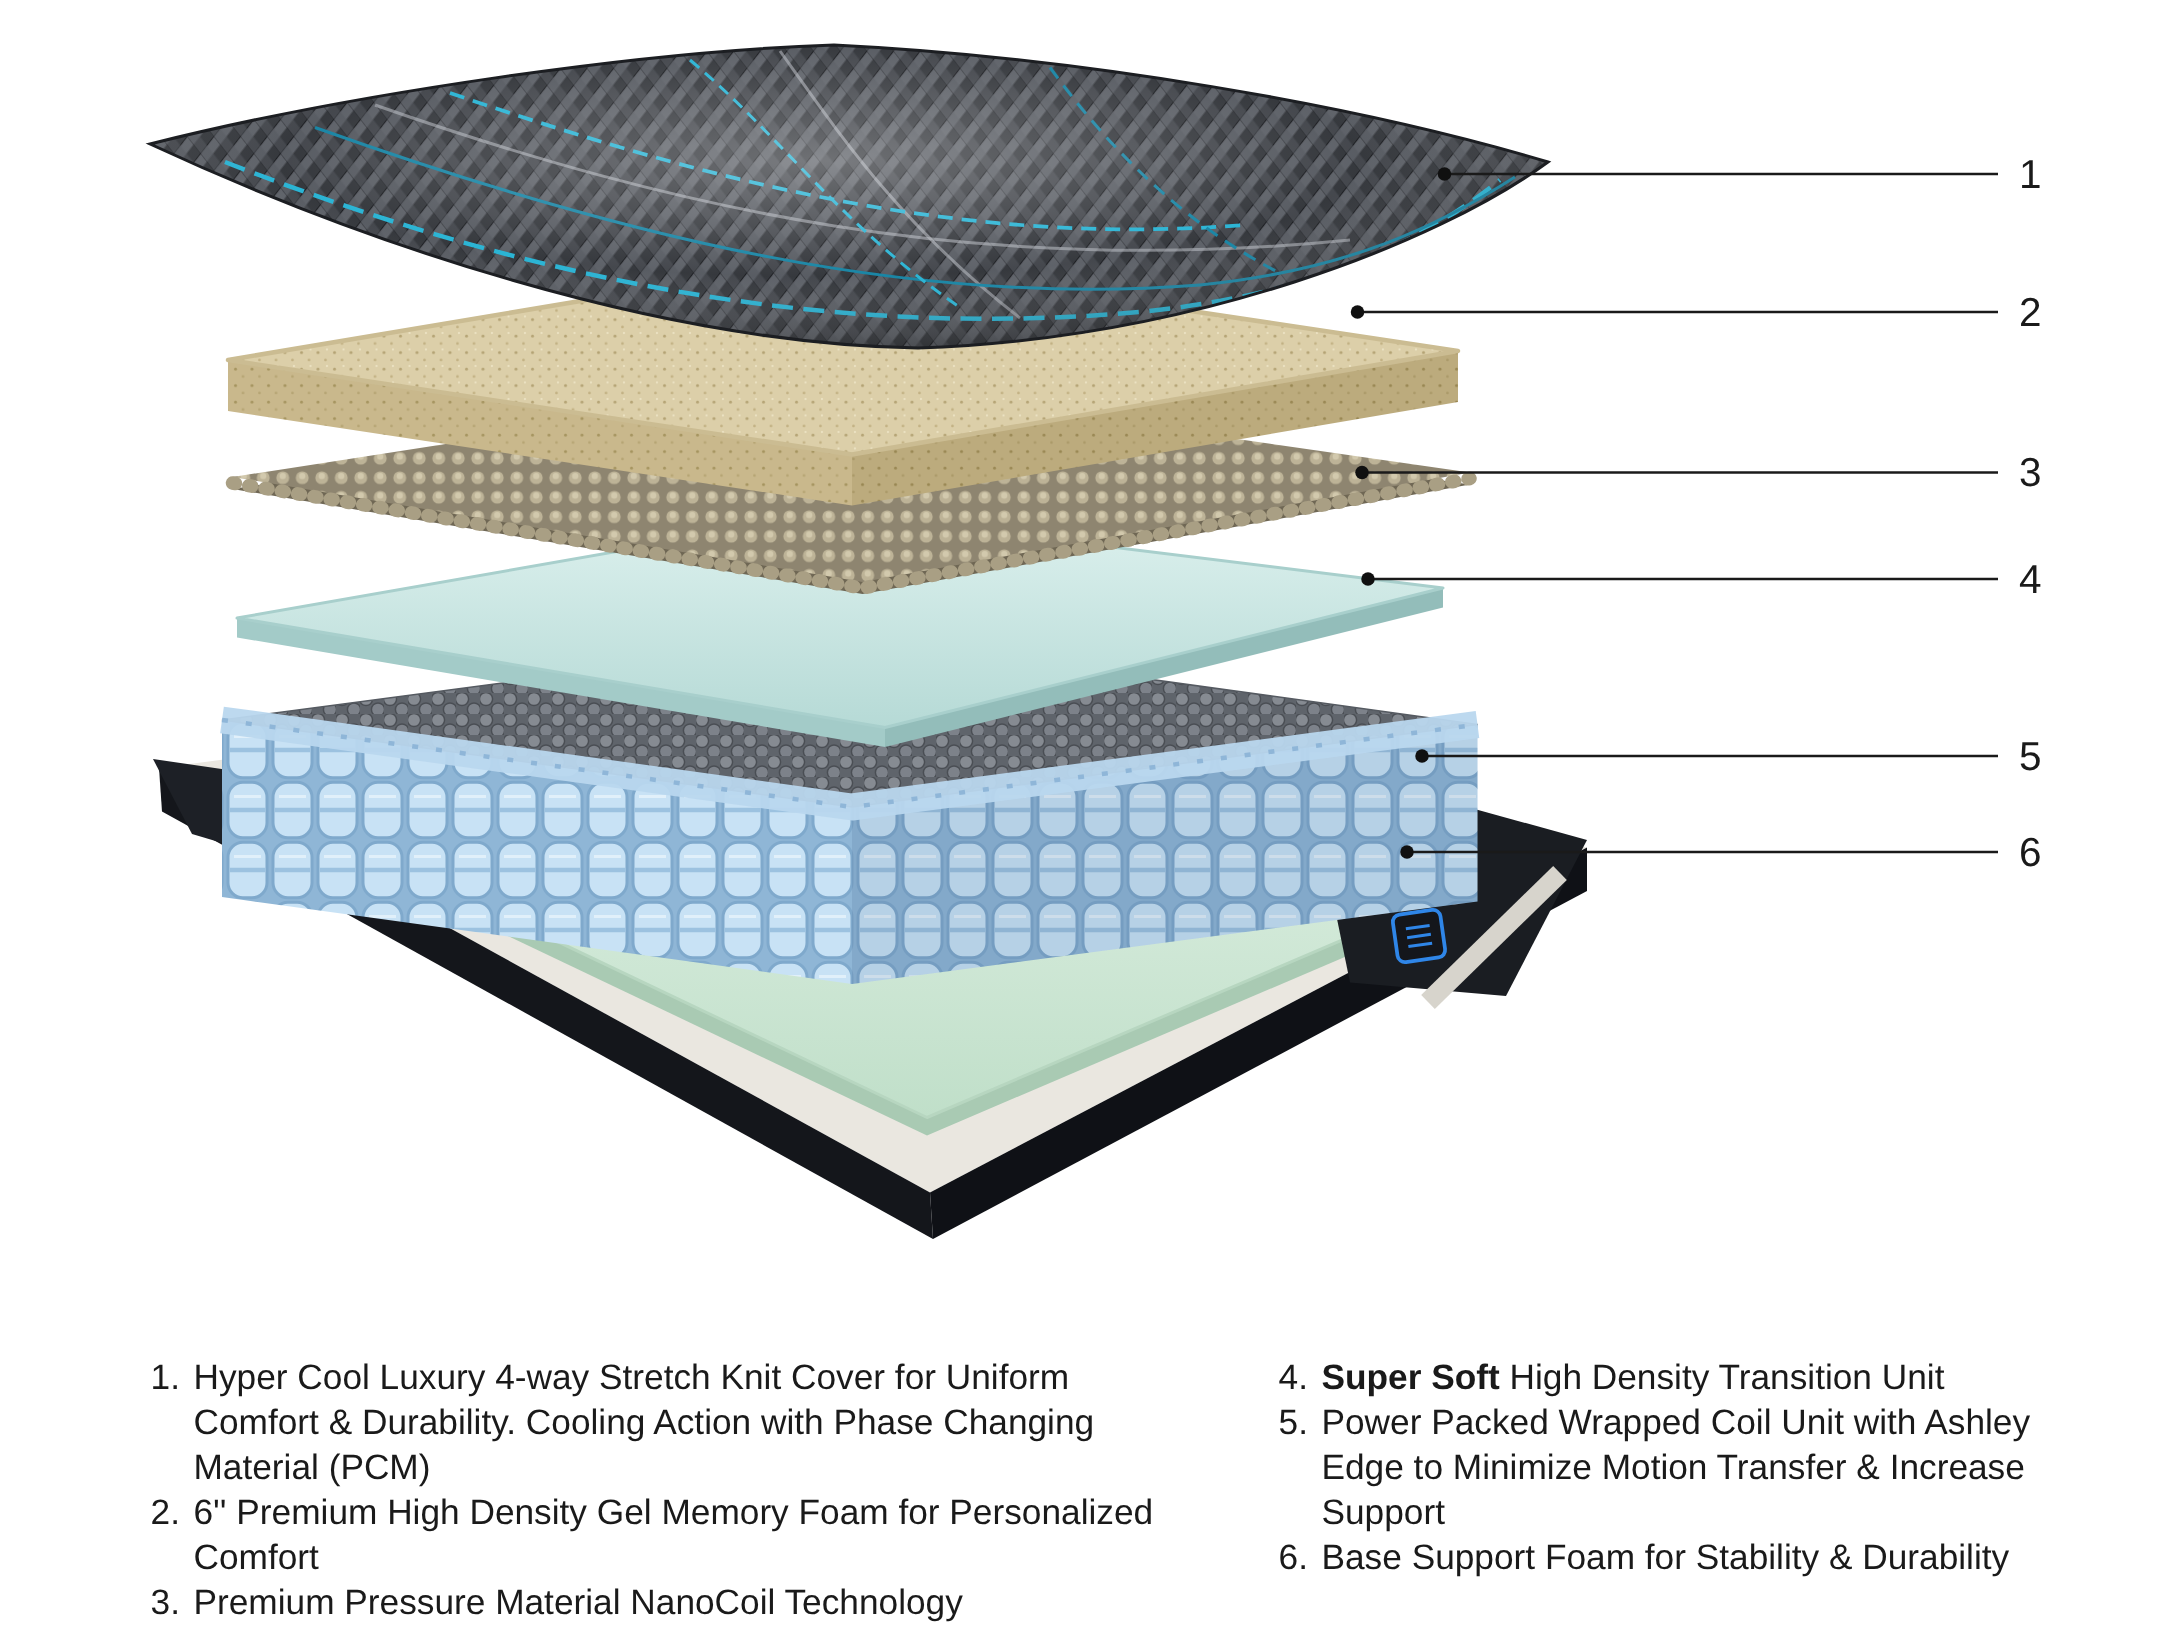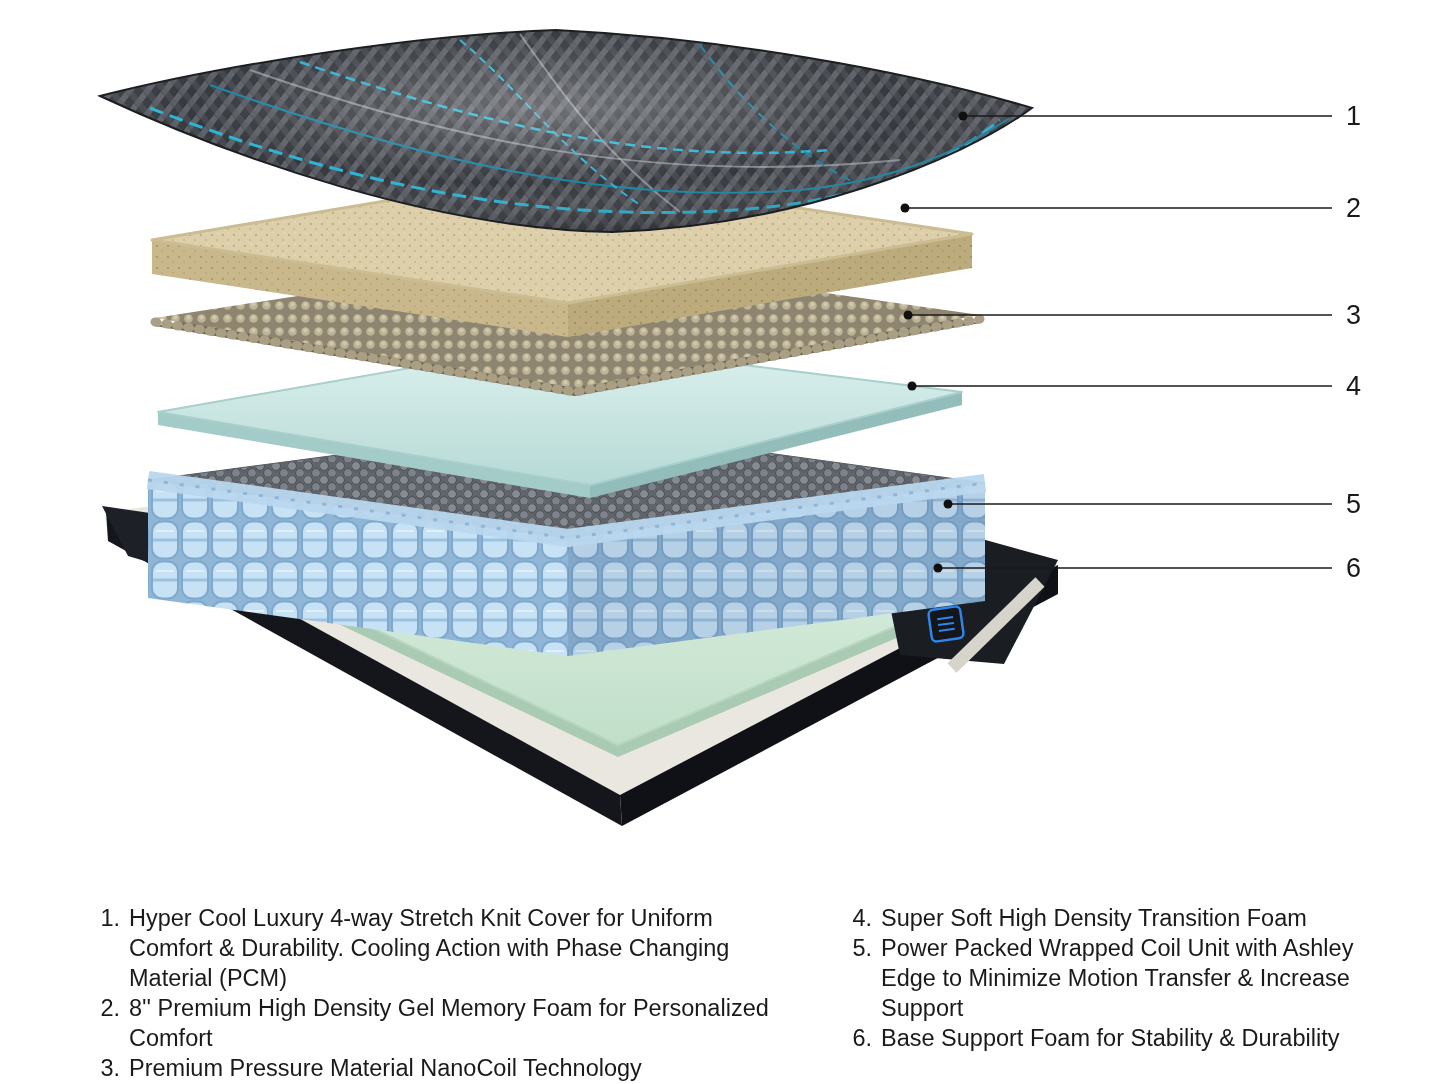--- a/index.html
+++ b/index.html
@@ -15,21 +15,21 @@
   .callout-dot{fill:#101010;}
   .callout-num{font-family:"Liberation Sans", sans-serif;font-size:27px;fill:var(--text);}
   .teal-line{stroke:var(--accent-teal);fill:none;}
   .teal-line-dark{stroke:#0d7fa0;fill:none;}
   .plaid-light{stroke:#b9bec4;fill:none;opacity:.55;}
   .legend{position:absolute;font-size:23.5px;line-height:30px;color:var(--text);}
   .legend-left{left:86px;top:903px;width:706px;}
   .legend-right{left:838px;top:903px;width:530px;}
   .legend-row{display:grid;grid-template-columns:34px 1fr;column-gap:9px;}
   .legend-num{text-align:right;}
-  .bold{font-weight:400;}
+  .bold{font-weight:700;}
 </style>
 </head>
 <body>
 
 <div class="page">
 
   <svg class="diagram-svg" width="1445" height="880" viewBox="0 0 1445 880">
     <defs>
       <pattern id="knitA" width="14" height="14" patternUnits="userSpaceOnUse" patternTransform="rotate(38)">
         <rect width="14" height="14" fill="#2b2e33"></rect>
@@ -185,32 +185,32 @@
     </g>
   </svg>
 
   <div class="legend legend-left">
     <div class="legend-row">
       <span class="legend-num">1.</span>
       <span>Hyper Cool Luxury 4-way Stretch Knit Cover for Uniform Comfort &amp; Durability. Cooling Action with Phase Changing Material (PCM)</span>
     </div>
     <div class="legend-row">
       <span class="legend-num">2.</span>
-      <span>8'' Premium High Density Gel Memory Foam for Personalized Comfort</span>
+      <span>6'' Premium High Density Gel Memory Foam for Personalized Comfort</span>
     </div>
     <div class="legend-row">
       <span class="legend-num">3.</span>
       <span>Premium Pressure Material NanoCoil Technology</span>
     </div>
   </div>
 
   <div class="legend legend-right">
     <div class="legend-row">
       <span class="legend-num">4.</span>
-      <span><span class="bold">Super Soft</span><span> High Density Transition Foam</span></span>
+      <span><span class="bold">Super Soft</span><span> High Density Transition Unit</span></span>
     </div>
     <div class="legend-row">
       <span class="legend-num">5.</span>
       <span>Power Packed Wrapped Coil Unit with Ashley Edge to Minimize Motion Transfer &amp; Increase Support</span>
     </div>
     <div class="legend-row">
       <span class="legend-num">6.</span>
       <span>Base Support Foam for Stability &amp; Durability</span>
     </div>
   </div>

